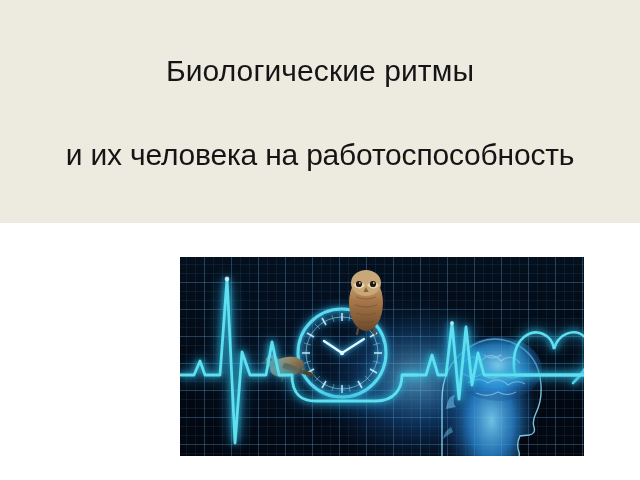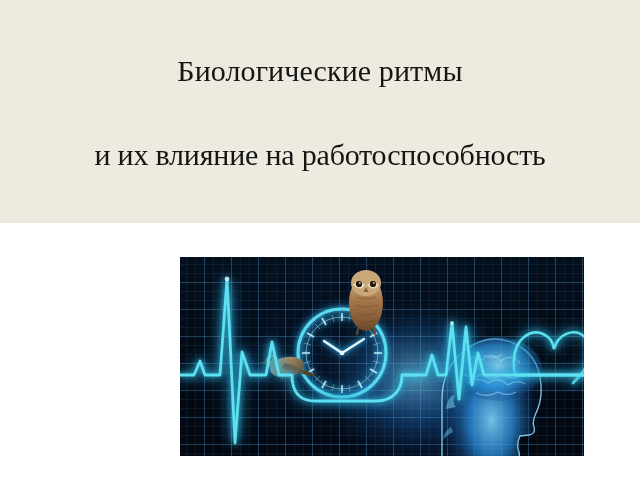--- a/index.html
+++ b/index.html
@@ -27,21 +27,21 @@
     left: 0; top: 0;
     width: 640px;
     height: 223px;
     background: #edeae0;
   }
   #title-block {
     position: absolute;
     left: 0; top: 8px;
     width: 640px;
     text-align: center;
-    font-family: Liberation Serif, serif;
+    font-family: Liberation Sans, sans-serif;
     font-size: 30px;
     line-height: 42px;
     color: #151515;
     letter-spacing: 0.1px;
     white-space: pre-line;
   }
   .title-line { display: block; }
   #title-line-2 { letter-spacing: -0.2px; }
 
   
@@ -84,21 +84,21 @@
 </style>
 </head>
 <body>
 
 <div id="slide">
 
   <div id="title-band"></div>
 
   <div id="title-block">
     <span class="title-line">Биологические ритмы</span>
-    <span class="title-line" id="title-line-2">и их влияние на работоспособность</span>
+    <span class="title-line" id="title-line-2">и их человека на работоспособность</span>
   </div>
 
   <div id="picture">
     <div id="pic-bg"></div>
     <div id="pic-grid"></div>
 
     <svg id="pic-svg" viewBox="0 0 404 199">
       <defs>
         <radialGradient id="headGlow" cx="50%" cy="50%" r="50%">
           <stop offset="0%" stop-color="#7fd8ff" stop-opacity="0.95"></stop>

